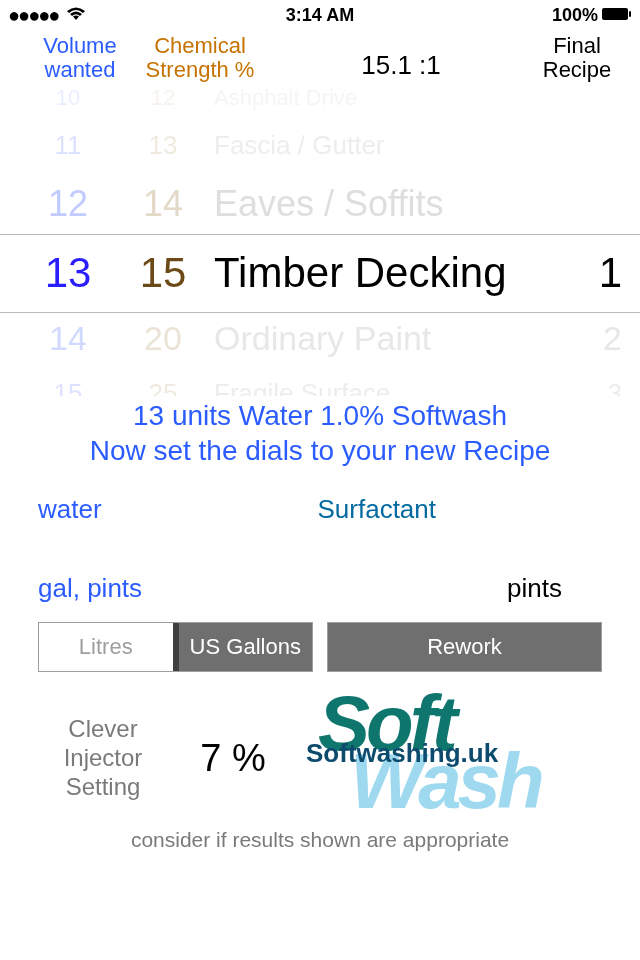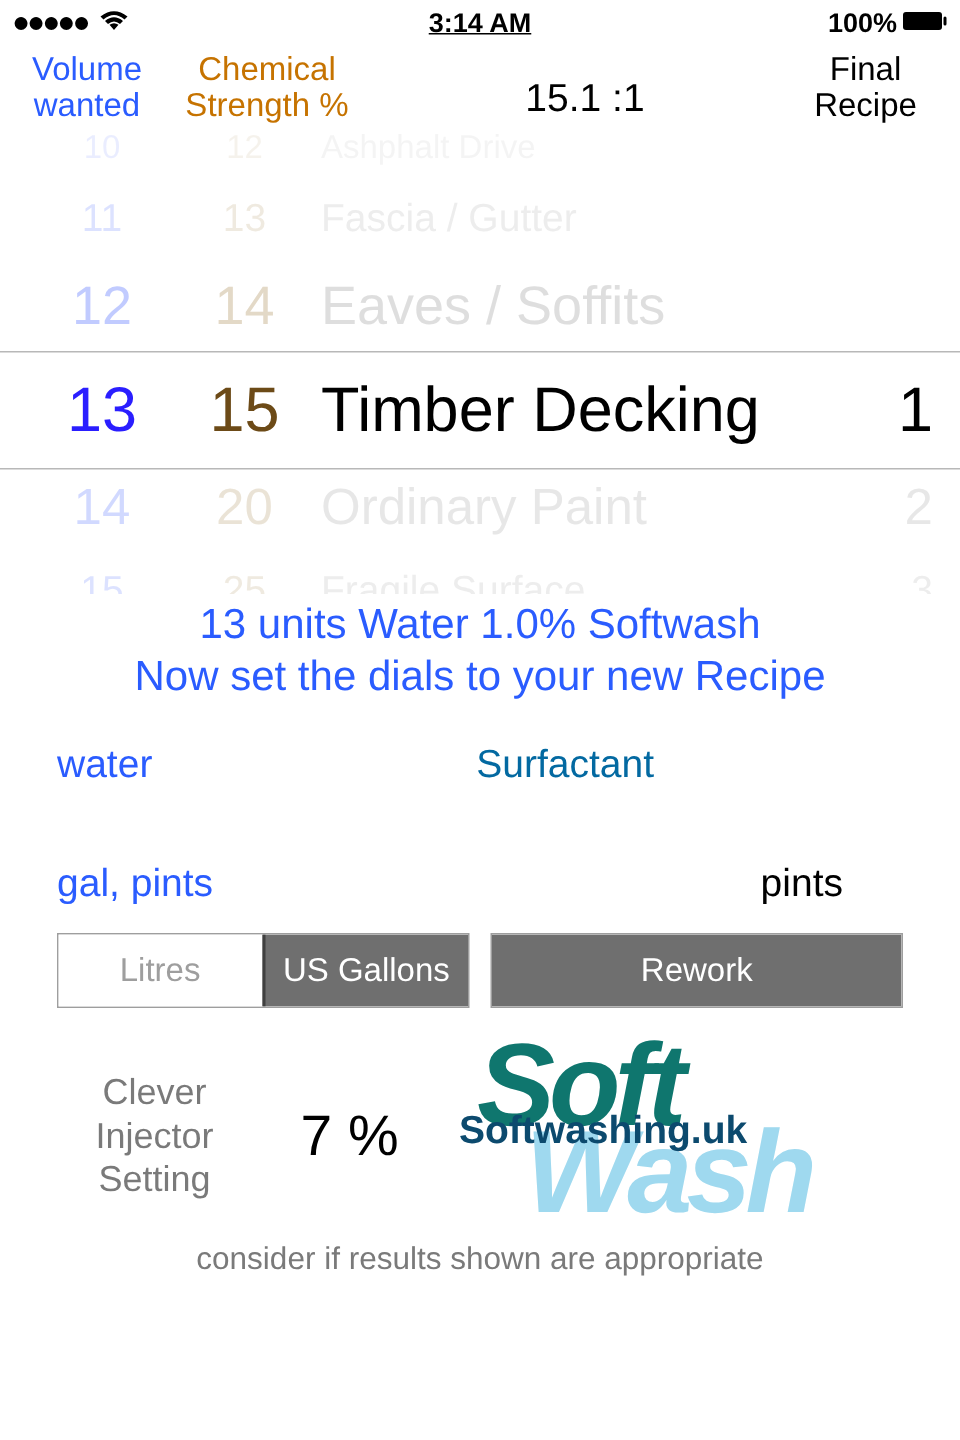--- a/index.html
+++ b/index.html
@@ -18,28 +18,28 @@
       display: flex;
       align-items: center;
       justify-content: space-between;
       padding: 0 8px;
       font-size: 18px;
       font-weight: 600;
     }
     .status-left { display: flex; align-items: center; gap: 8px; }
     .dots { letter-spacing: -2px; font-size: 20px; }
     .wifi-icon svg { width: 20px; height: 14px; }
-    .status-center { position: absolute; left: 50%; transform: translateX(-50%); text-decoration: underline; }
+    .status-center { position: absolute; left: 50%; transform: translateX(-50%); }
     .status-right { display: flex; align-items: center; gap: 4px; }
     .battery-icon svg { width: 30px; height: 14px; }
 
     
     .header-row {
       display: flex;
-      padding: 4px 18px 4px 8px;
+      padding: 4px 18px 4px 30px;
       align-items: flex-start;
     }
     .header-vol { color: #2a5cff; text-align: center; font-size: 22px; line-height: 1.1; width: 100px; }
     .header-chem { color: #c67300; text-align: center; font-size: 22px; width: 140px; line-height: 1.1; }
     .header-ratio { color: #000; flex: 1; text-align: center; font-size: 26px; padding-top: 16px; }
     .header-final { color: #000; text-align: center; font-size: 22px; width: 90px; line-height: 1.1; }
 
     
     .picker {
       height: 310px;
@@ -136,21 +136,21 @@
       font-size: 22px;
       color: #9e9e9e;
       background: #fff;
     }
     .seg-item.active {
       background: #6f6f6f;
       color: #fff;
     }
     .seg-item + .seg-item { border-left: 1px solid #9e9e9e; }
     .seg-item.active + .seg-item,
-    .seg-item + .seg-item.active { border-left: 2px solid #404040; }
+    .seg-item + .seg-item.active { border-left: 6px solid #404040; }
 
     
     .bottom {
       display: flex;
       align-items: center;
       padding: 20px 16px 8px 38px;
       position: relative;
     }
     .injector-label {
       color: #7a7a7a;

